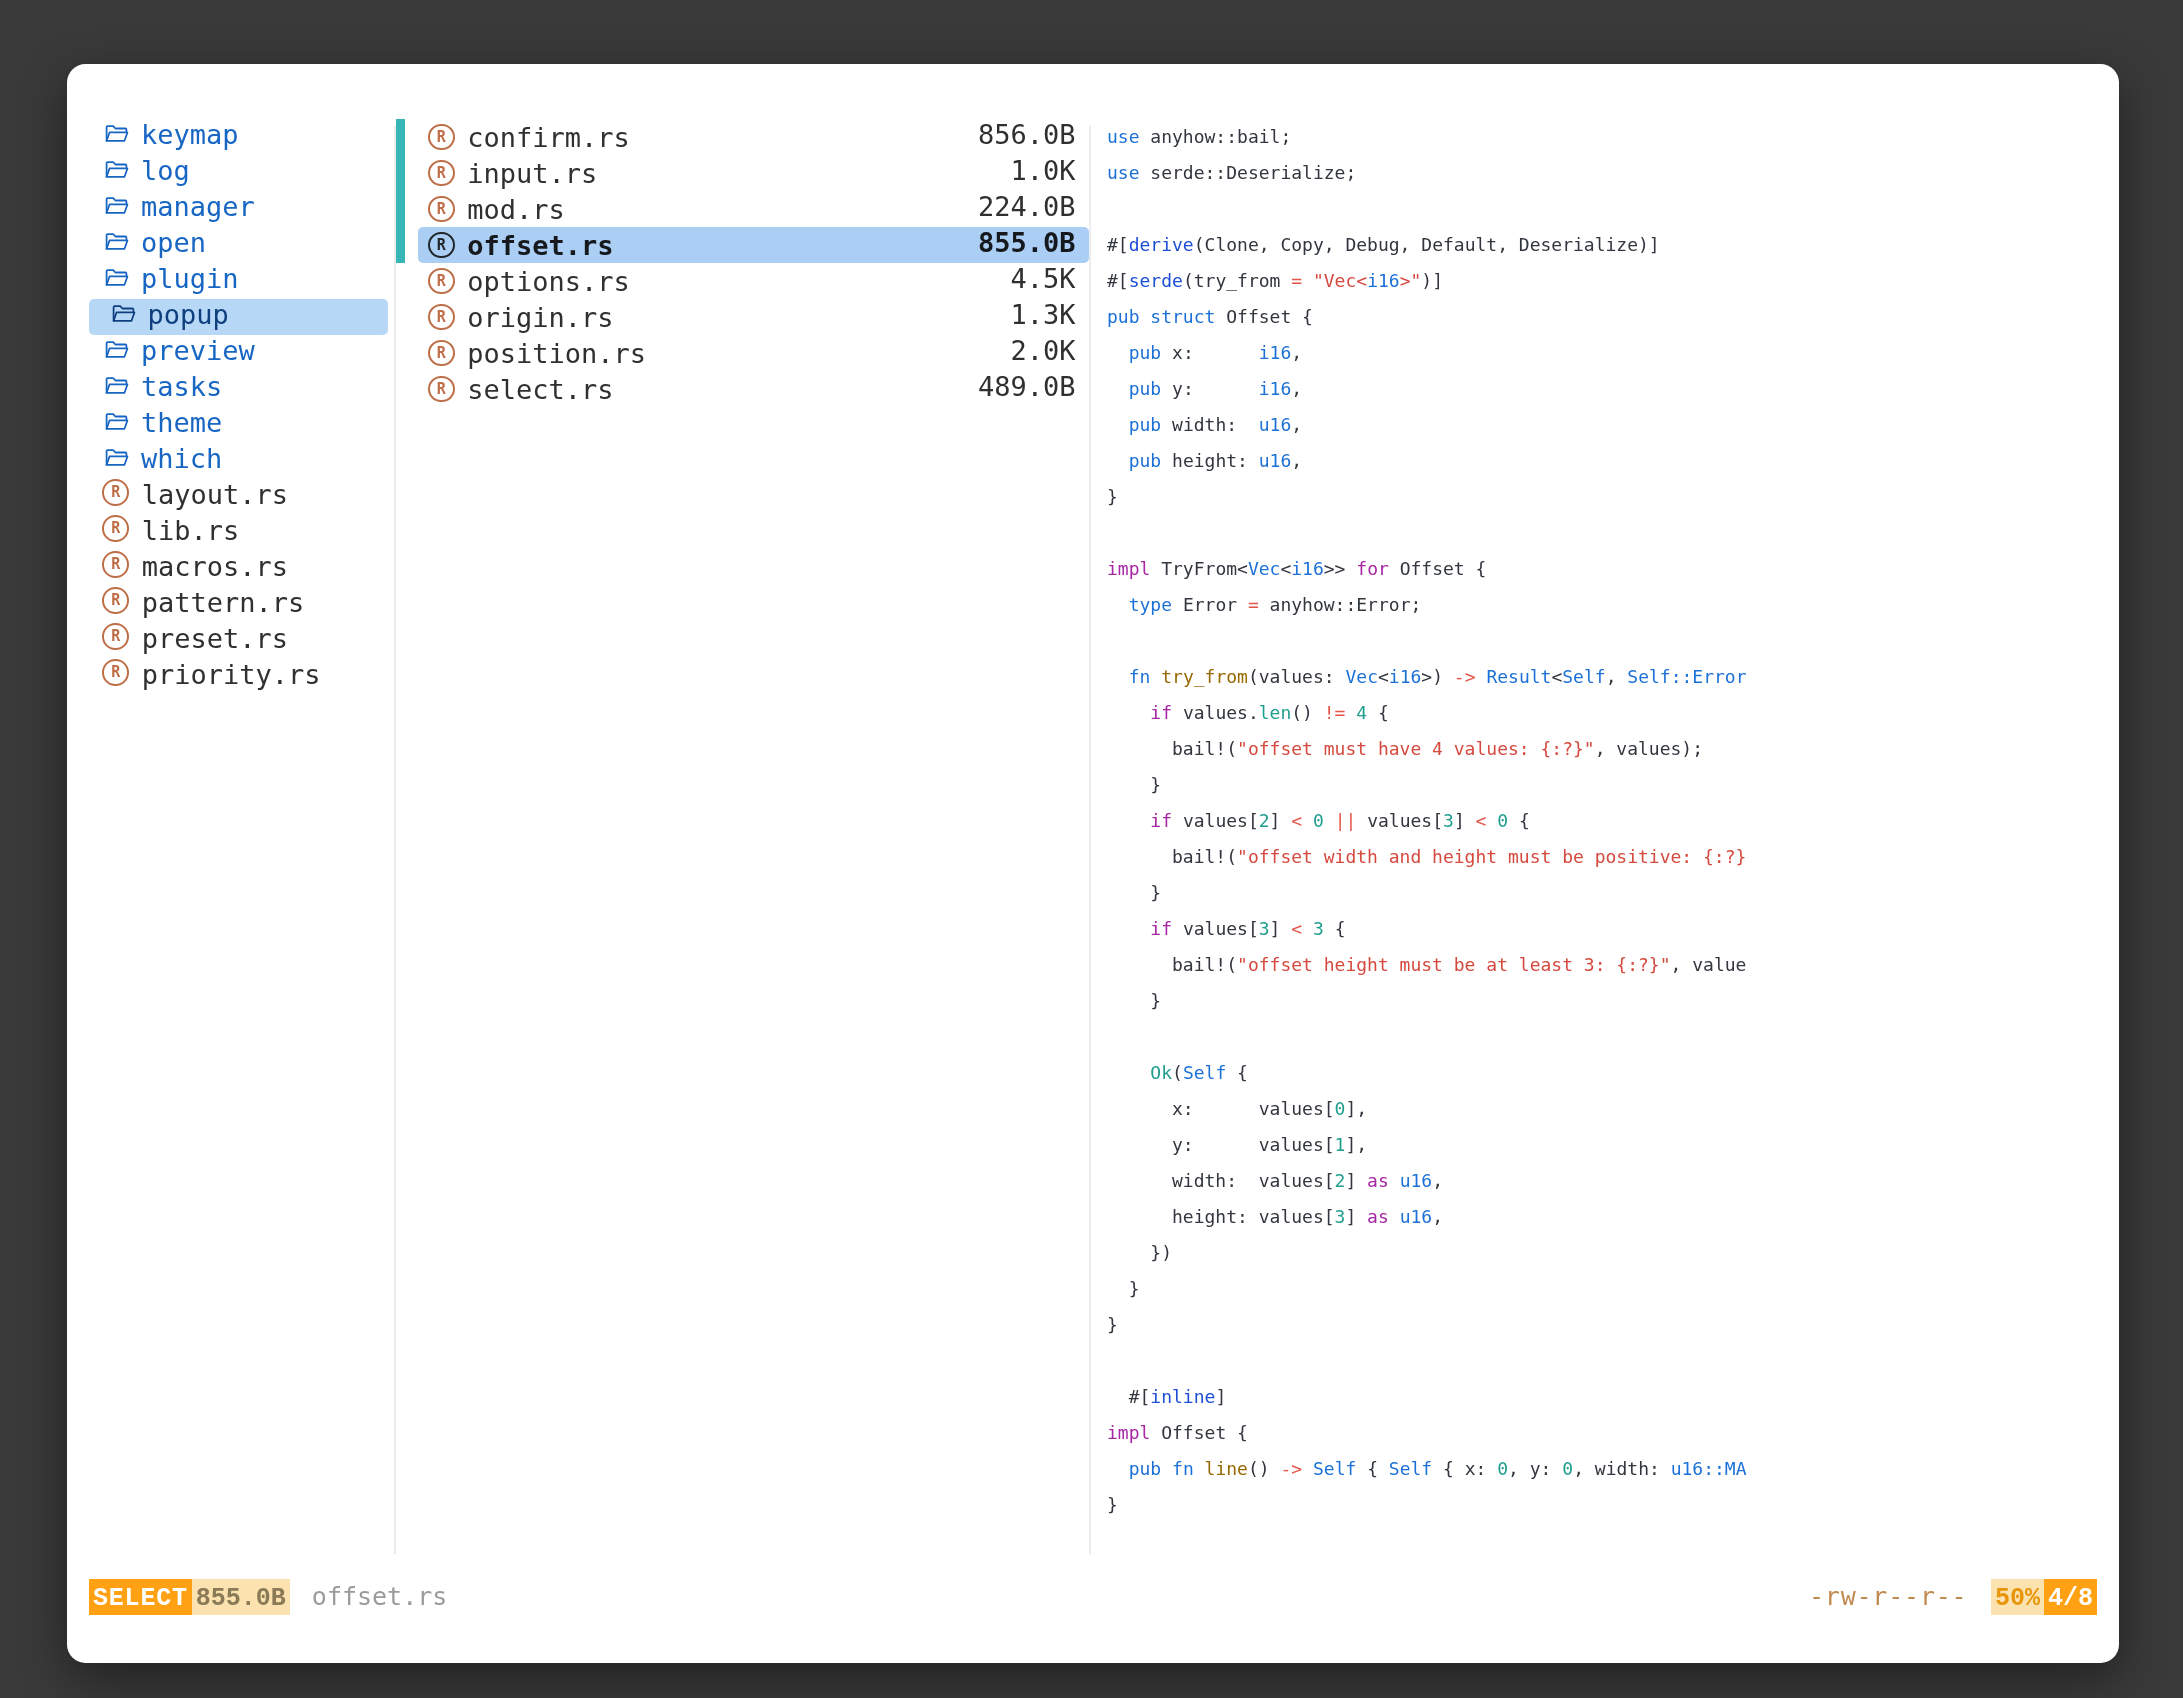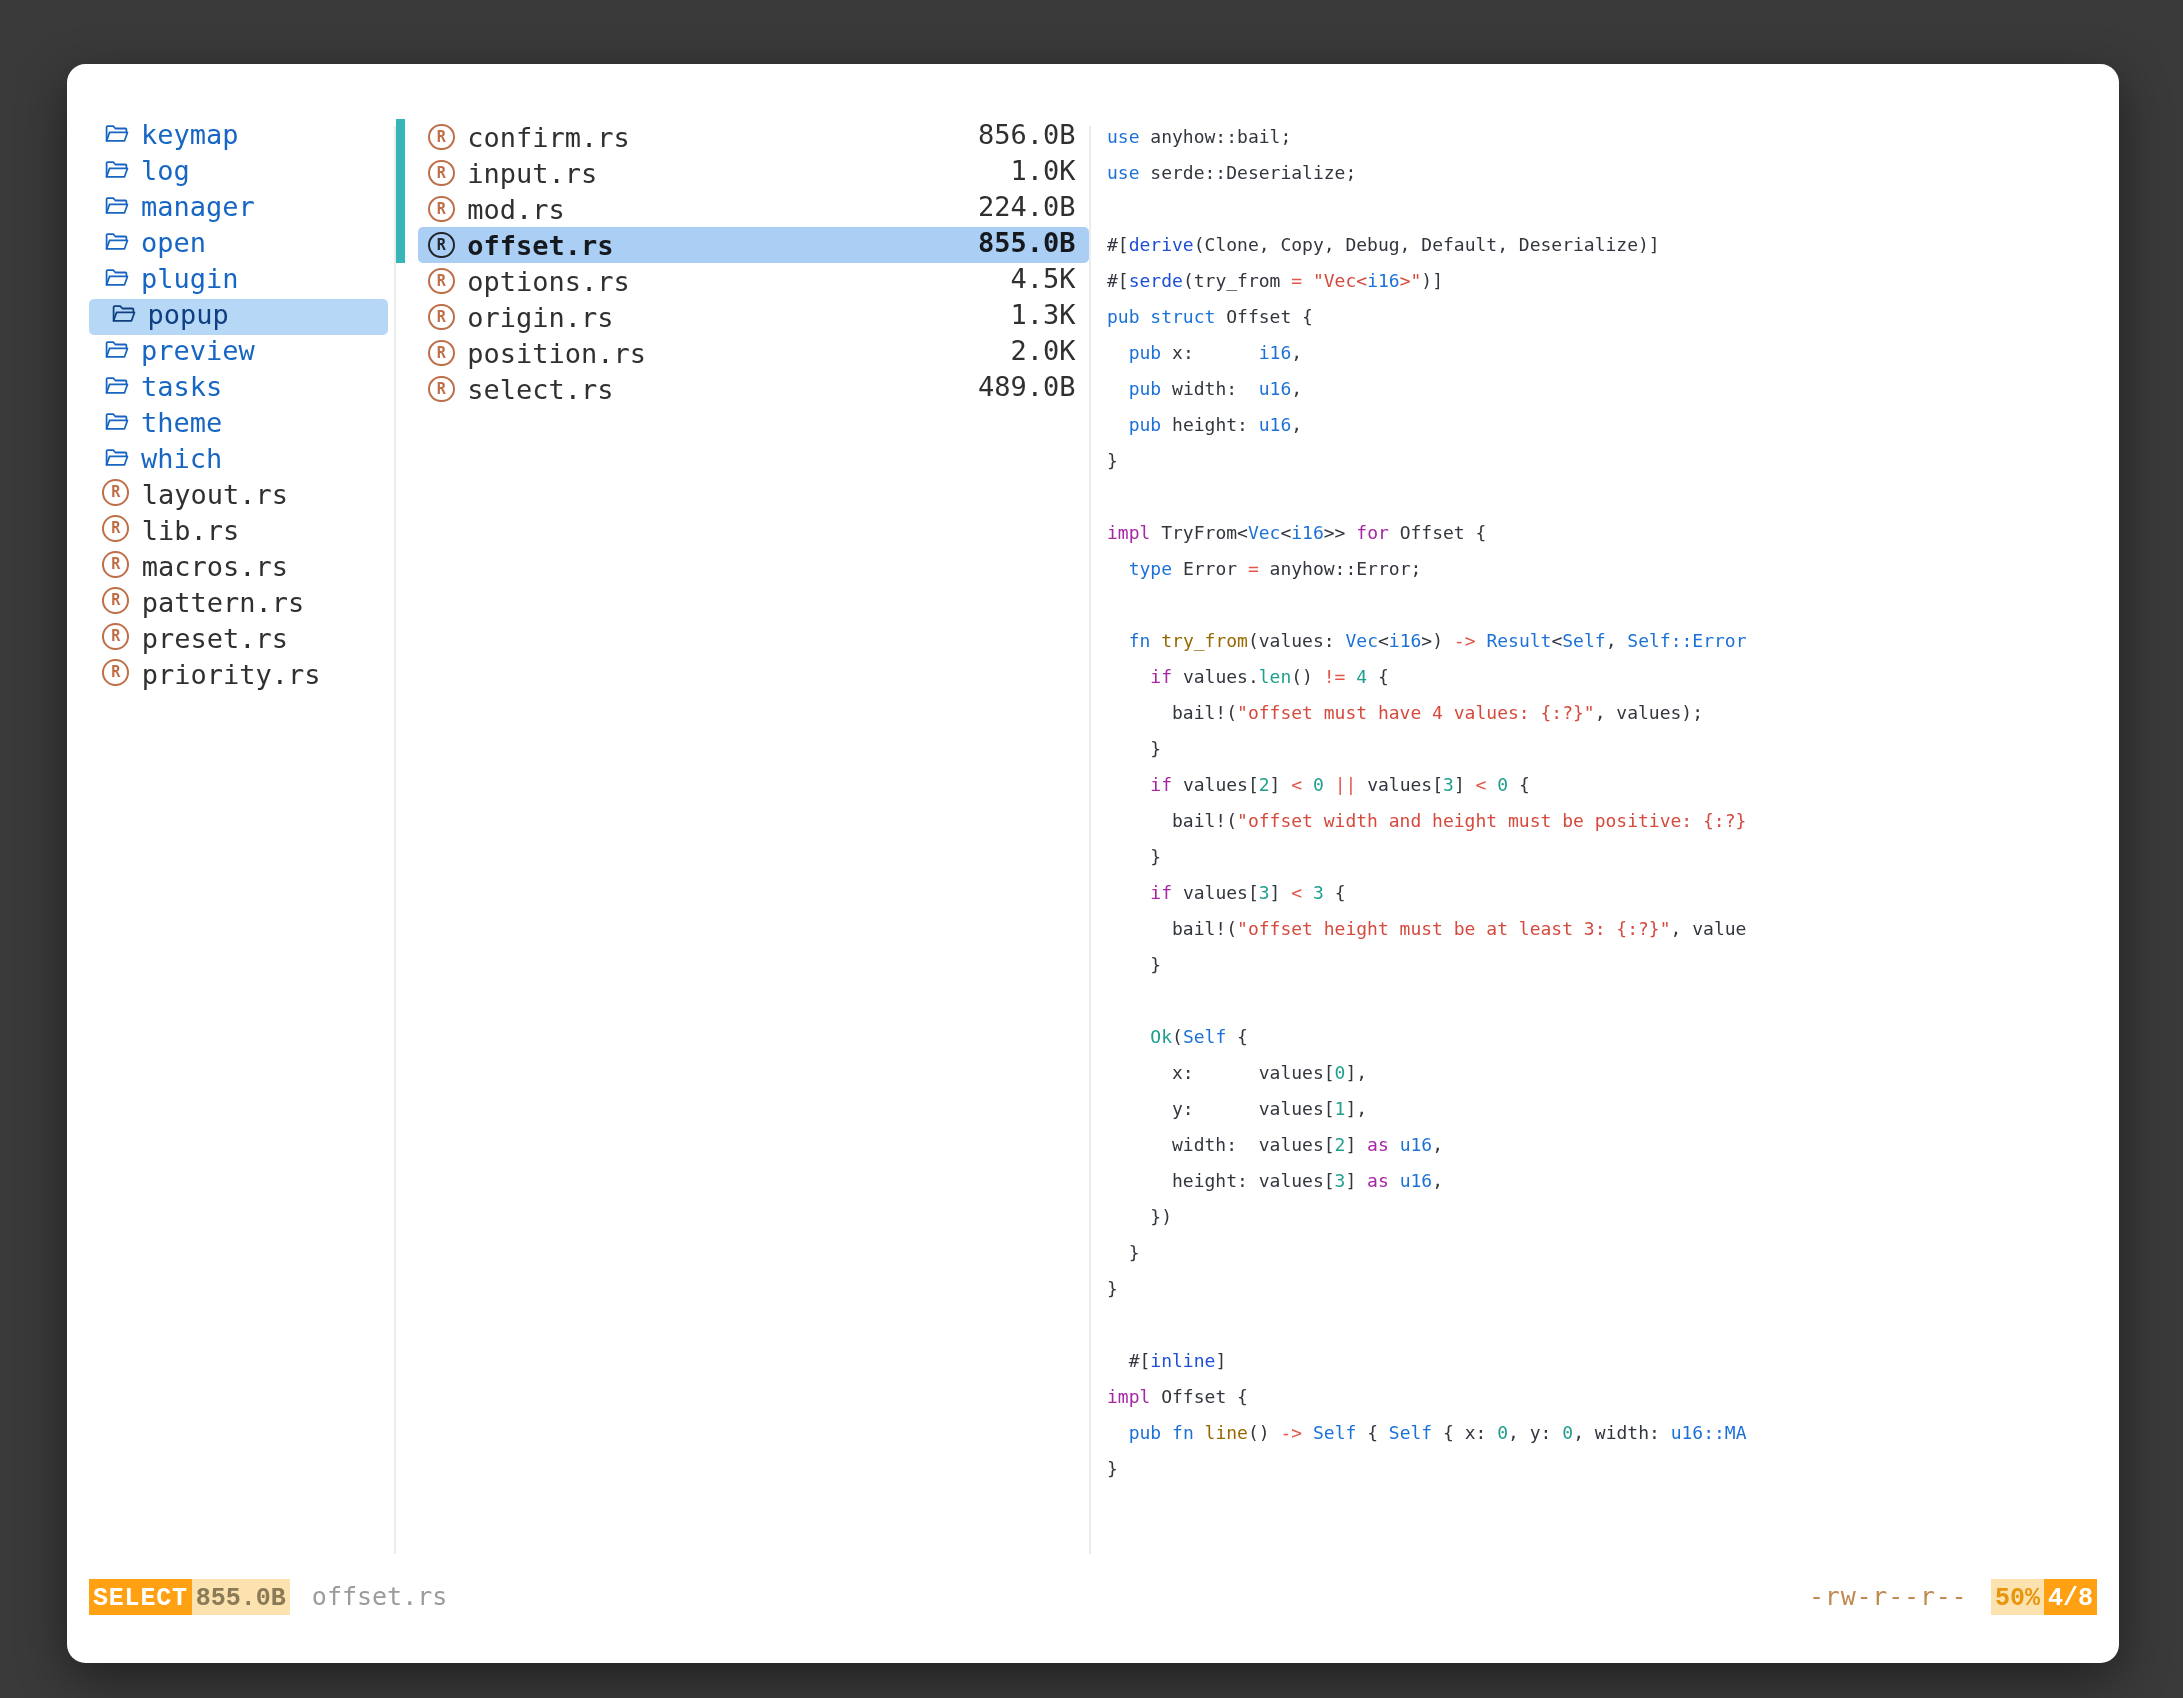--- a/index.html
+++ b/index.html
@@ -222,20 +222,21 @@
     </div>
 
     <div class="pane-code">
         <div class="code-line"><span class="tk-b">use</span><span class="tk-d"> anyhow::bail;</span></div>
         <div class="code-line"><span class="tk-b">use</span><span class="tk-d"> serde::Deserialize;</span></div>
         <div class="code-line"></div>
         <div class="code-line"><span class="tk-d">#[</span><span class="tk-o">derive</span><span class="tk-d">(Clone, Copy, Debug, Default, Deserialize)]</span></div>
         <div class="code-line"><span class="tk-d">#[</span><span class="tk-o">serde</span><span class="tk-d">(try_from </span><span class="tk-r">=</span><span class="tk-d"> </span><span class="tk-s">"Vec&lt;</span><span class="tk-b">i16</span><span class="tk-s">&gt;"</span><span class="tk-d">)]</span></div>
         <div class="code-line"><span class="tk-b">pub struct</span><span class="tk-d"> Offset {</span></div>
         <div class="code-line"><span class="tk-d">  </span><span class="tk-b">pub</span><span class="tk-d"> x:      </span><span class="tk-b">i16</span><span class="tk-d">,</span></div>
+        <div class="code-line"><span class="tk-d">  </span><span class="tk-b">pub</span><span class="tk-d"> y:      </span><span class="tk-b">i16</span><span class="tk-d">,</span></div>
         <div class="code-line"><span class="tk-d">  </span><span class="tk-b">pub</span><span class="tk-d"> width:  </span><span class="tk-b">u16</span><span class="tk-d">,</span></div>
         <div class="code-line"><span class="tk-d">  </span><span class="tk-b">pub</span><span class="tk-d"> height: </span><span class="tk-b">u16</span><span class="tk-d">,</span></div>
         <div class="code-line"><span class="tk-d">}</span></div>
         <div class="code-line"></div>
         <div class="code-line"><span class="tk-p">impl</span><span class="tk-d"> TryFrom&lt;</span><span class="tk-b">Vec</span><span class="tk-d">&lt;</span><span class="tk-b">i16</span><span class="tk-d">&gt;&gt; </span><span class="tk-p">for</span><span class="tk-d"> Offset {</span></div>
         <div class="code-line"><span class="tk-d">  </span><span class="tk-b">type</span><span class="tk-d"> Error </span><span class="tk-r">=</span><span class="tk-d"> anyhow::Error;</span></div>
         <div class="code-line"></div>
         <div class="code-line"><span class="tk-d">  </span><span class="tk-b">fn</span><span class="tk-d"> </span><span class="tk-f">try_from</span><span class="tk-d">(values: </span><span class="tk-b">Vec</span><span class="tk-d">&lt;</span><span class="tk-b">i16</span><span class="tk-d">&gt;) </span><span class="tk-r">-&gt;</span><span class="tk-d"> </span><span class="tk-b">Result</span><span class="tk-d">&lt;</span><span class="tk-b">Self</span><span class="tk-d">, </span><span class="tk-b">Self::Error</span></div>
         <div class="code-line"><span class="tk-d">    </span><span class="tk-p">if</span><span class="tk-d"> values.</span><span class="tk-n">len</span><span class="tk-d">() </span><span class="tk-r">!=</span><span class="tk-d"> </span><span class="tk-n">4</span><span class="tk-d"> {</span></div>
         <div class="code-line"><span class="tk-d">      bail!(</span><span class="tk-s">"offset must have 4 values: {:?}"</span><span class="tk-d">, values);</span></div>

